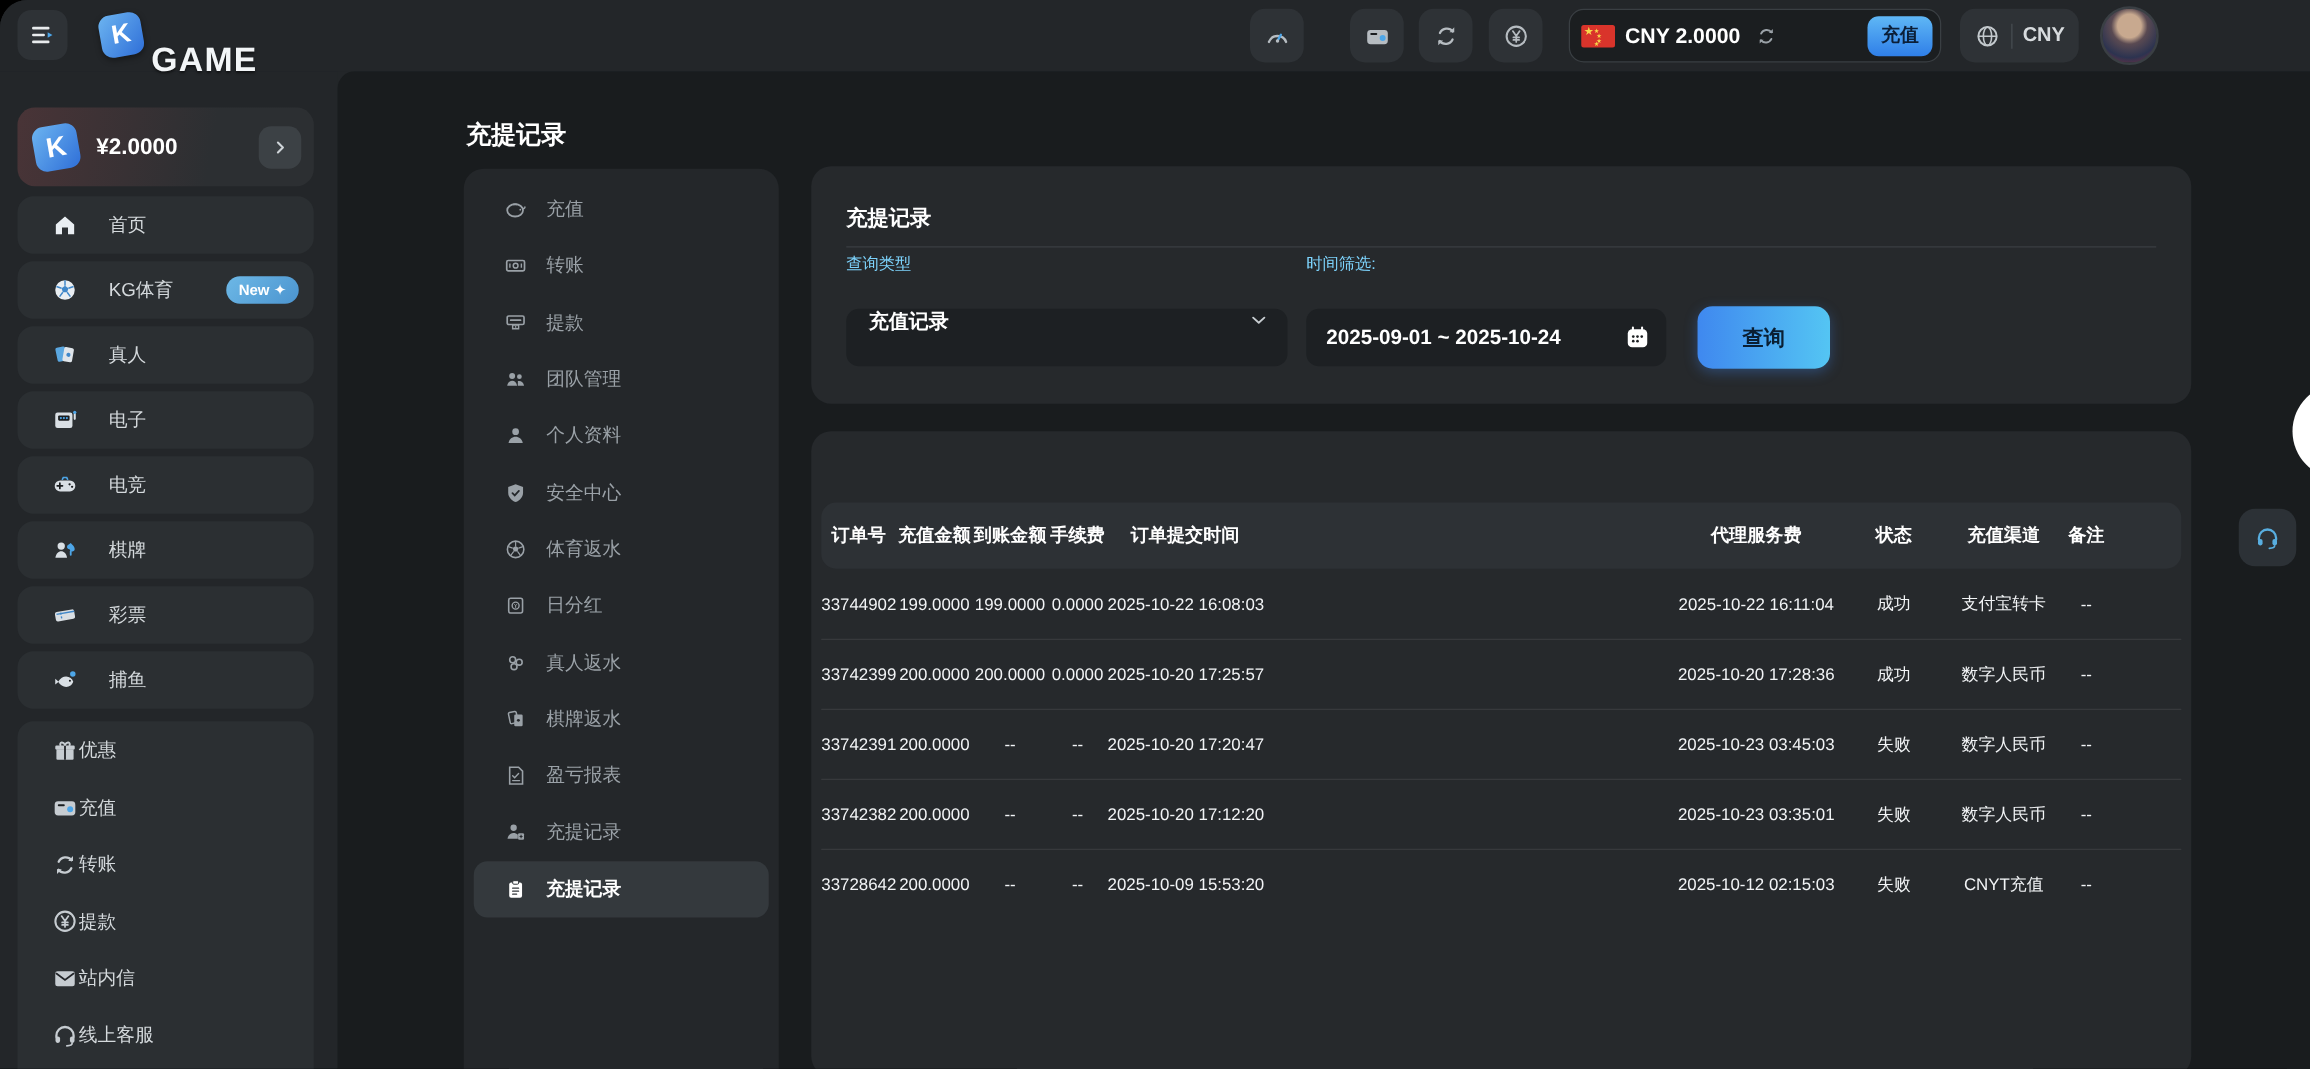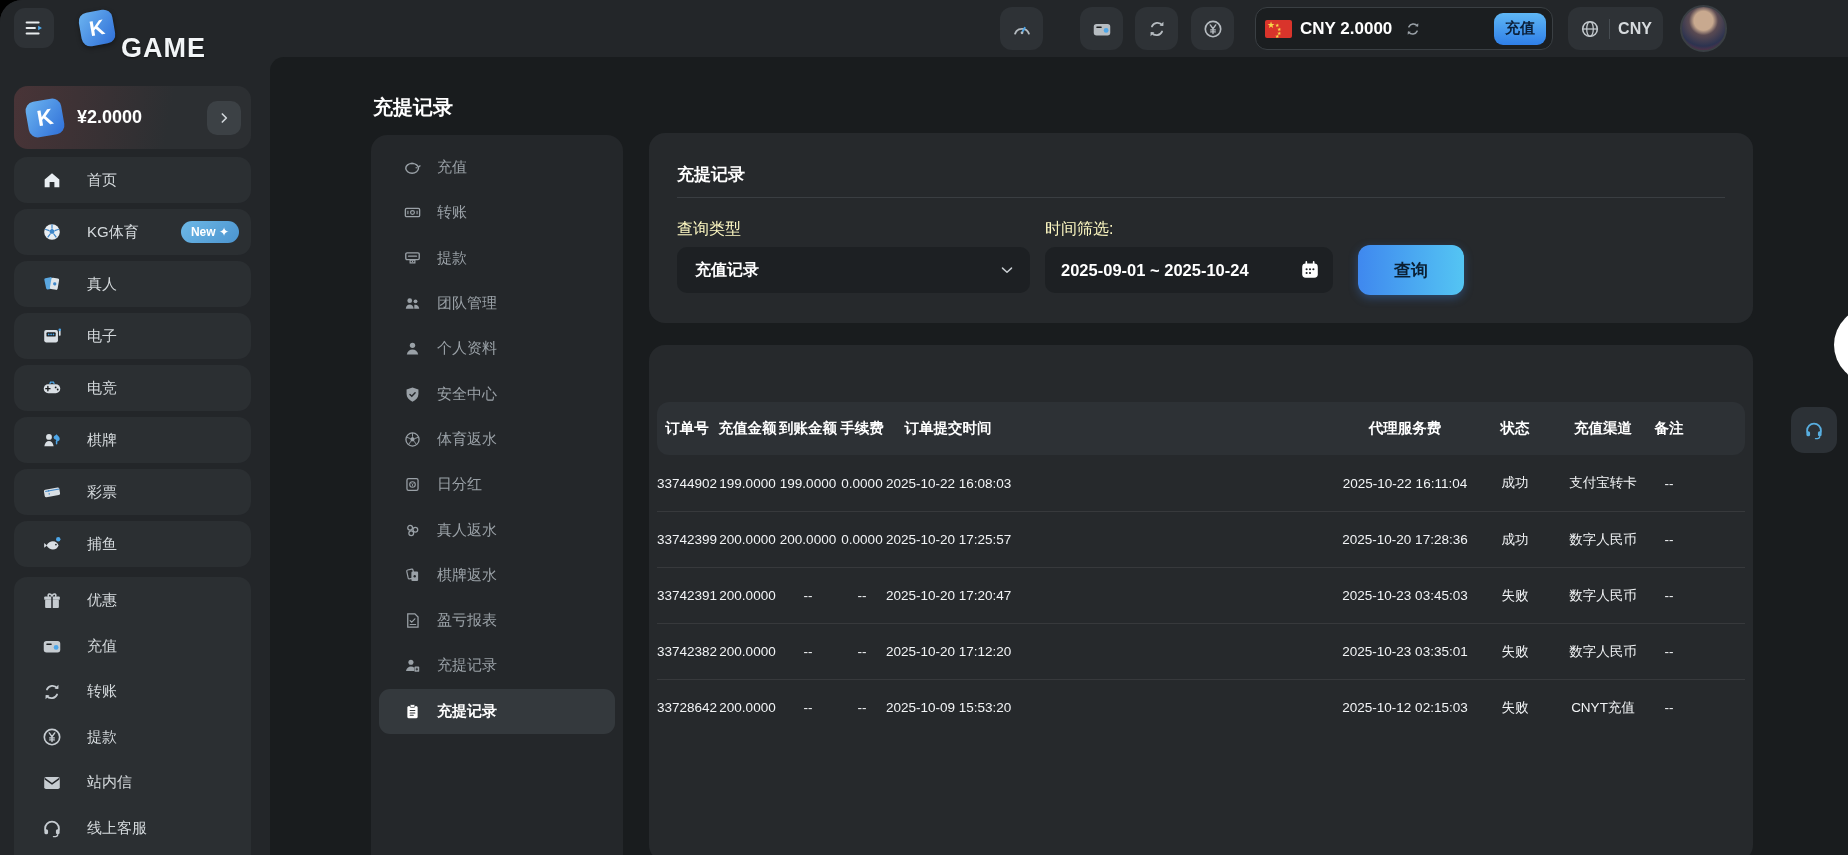--- a/index.html
+++ b/index.html
@@ -30,35 +30,35 @@
   .wallet-card{position:absolute;left:14px;top:29px;width:237px;height:63px;border-radius:14px;background:linear-gradient(100deg,#493437 0%,#2c2f32 65%);display:flex;align-items:center;padding:0 10px 0 13px;cursor:pointer;}
   .wk{width:36px;height:36px;border-radius:9px;background:linear-gradient(135deg,#6cb4f0,#2f6fd8);transform:rotate(-10deg);display:flex;align-items:center;justify-content:center;font-weight:800;font-size:22px;color:#fff;}
   .wbal{margin-left:14px;font-size:18px;font-weight:600;color:#fff;}
   .wchev{margin-left:auto;width:34px;height:34px;border-radius:10px;background:#3c4145;border:none;color:#cfd4d8;cursor:pointer;display:flex;align-items:center;justify-content:center;}
   .s-list{position:absolute;left:14px;top:100px;width:237px;display:flex;flex-direction:column;gap:6px;}
   .s-item{height:46px;border-radius:13px;background:#2b2f32;display:flex;align-items:center;padding:0 12px 0 27px;cursor:pointer;color:#d4d9dc;}
   .s-item .lbl{margin-left:24px;font-size:15px;font-weight:500;}
   .badge{margin-left:auto;background:linear-gradient(135deg,#6db8e6,#4b94cf);color:#fff;font-size:12px;font-weight:700;padding:4px 10px;border-radius:13px;}
   .s-group{position:absolute;left:14px;top:520px;width:237px;height:300px;border-radius:13px;background:#2b2f32;padding-top:1px;}
   .g-row{height:45.5px;display:flex;align-items:center;padding:0 12px 0 27px;cursor:pointer;color:#d4d9dc;}
-  .g-row .lbl{margin-left:24px;font-size:15px;font-weight:500;}
+  .g-row .lbl{font-size:15px;font-weight:500;}
   
   .main{position:absolute;left:270px;top:57px;right:0;bottom:0;background:#191c1e;border-radius:14px 0 0 0;}
   .page-title{position:absolute;left:103px;top:24px;font-size:20px;font-weight:800;color:#fff;}
   .acct-menu{position:absolute;left:101px;top:78px;width:252px;bottom:-20px;background:#24272a;border-radius:16px;padding-top:10px;}
   .m-item{height:45.3px;margin:0 8px;display:flex;align-items:center;padding-left:24px;border-radius:11px;cursor:pointer;color:#9aa1a7;}
   .m-item .lbl{margin-left:15px;font-size:15px;}
   .m-item.sel{background:#34393d;color:#fff;}
   .m-item.sel .lbl{font-weight:700;}
   .card{position:absolute;background:#26292c;border-radius:16px;}
   .filter-card{left:379px;top:76px;width:1104px;height:190px;}
   .f-title{position:absolute;left:28px;top:16px;font-size:17px;font-weight:800;color:#fff;}
   .f-divider{position:absolute;left:28px;right:28px;top:64px;height:1px;background:#3a3e42;}
-  .f-label{position:absolute;top:86px;font-size:16px;color:#fef9c3;}
-  .f-select{position:absolute;left:28px;top:114px;width:353px;height:46px;background:#1d2023;border-radius:10px;display:flex;align-items:center;padding:0 14px 0 18px;cursor:pointer;}
+  .f-label{position:absolute;top:69px;font-size:13px;color:#7dd3fc;}
+  .f-select{position:absolute;left:28px;top:114px;width:353px;height:46px;background:#1d2023;border-radius:10px;display:flex;padding:0 14px 0 18px;cursor:pointer;}
   .f-select .val{font-size:16px;font-weight:700;color:#fff;}
   .f-select .chev{margin-left:auto;color:#c7ccd0;display:flex;}
   .f-date{position:absolute;left:396px;top:114px;width:288px;height:46px;background:#1d2023;border-radius:10px;display:flex;align-items:center;padding:0 12px 0 16px;cursor:pointer;}
   .f-date .val{font-size:16.5px;font-weight:700;color:#fff;white-space:nowrap;}
   .f-date .cal{margin-left:auto;color:#fff;display:flex;}
   .search-btn{position:absolute;left:709px;top:112px;width:106px;height:50px;border:none;border-radius:12px;background:linear-gradient(90deg,#3f88ef,#54c5f3);color:#0a1f33;font-size:17px;font-weight:800;cursor:pointer;box-shadow:0 3px 10px rgba(63,136,239,.35);}
   .table-card{left:379px;top:288px;width:1104px;height:516px;}
   .tgrid{display:grid;grid-template-columns:60px 61px 60px 48px 124px 330px 130px 90px 86px 46px;align-items:center;}
   .thead{margin:57px 8px 0 8px;height:53px;background:#2d3135;border-radius:12px;}
   .th{font-size:14.5px;font-weight:700;color:#fff;text-align:center;}

